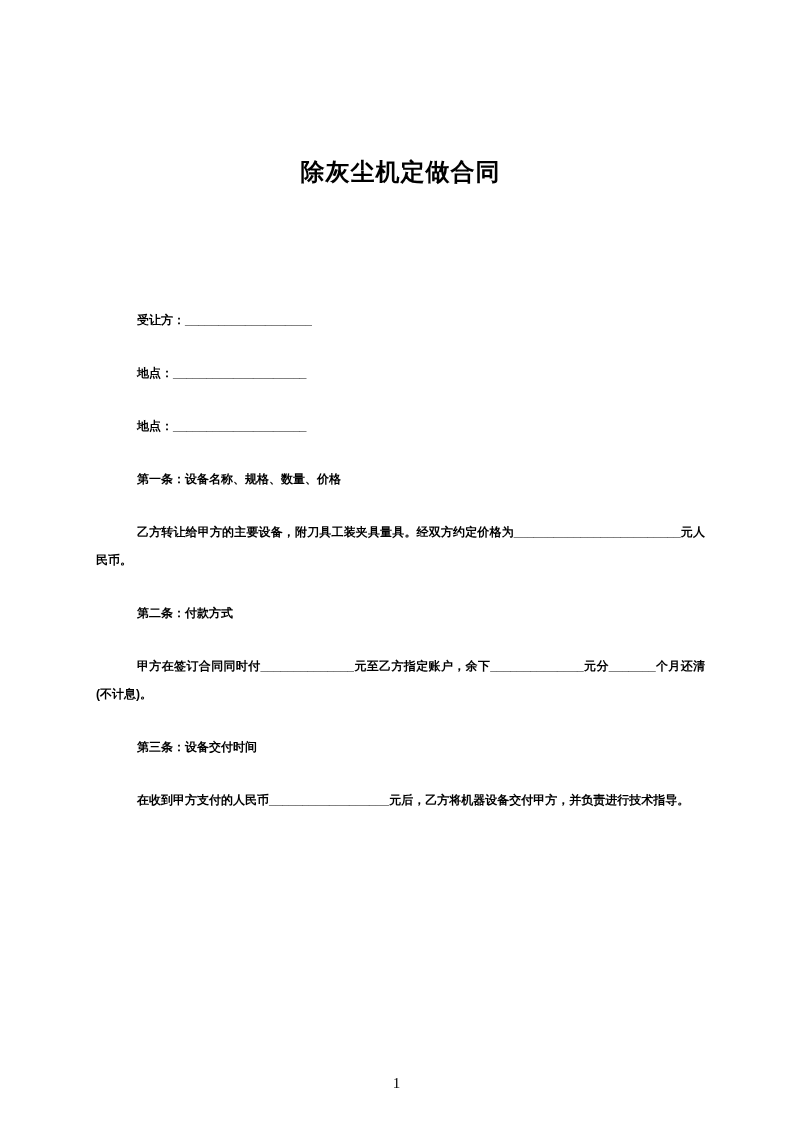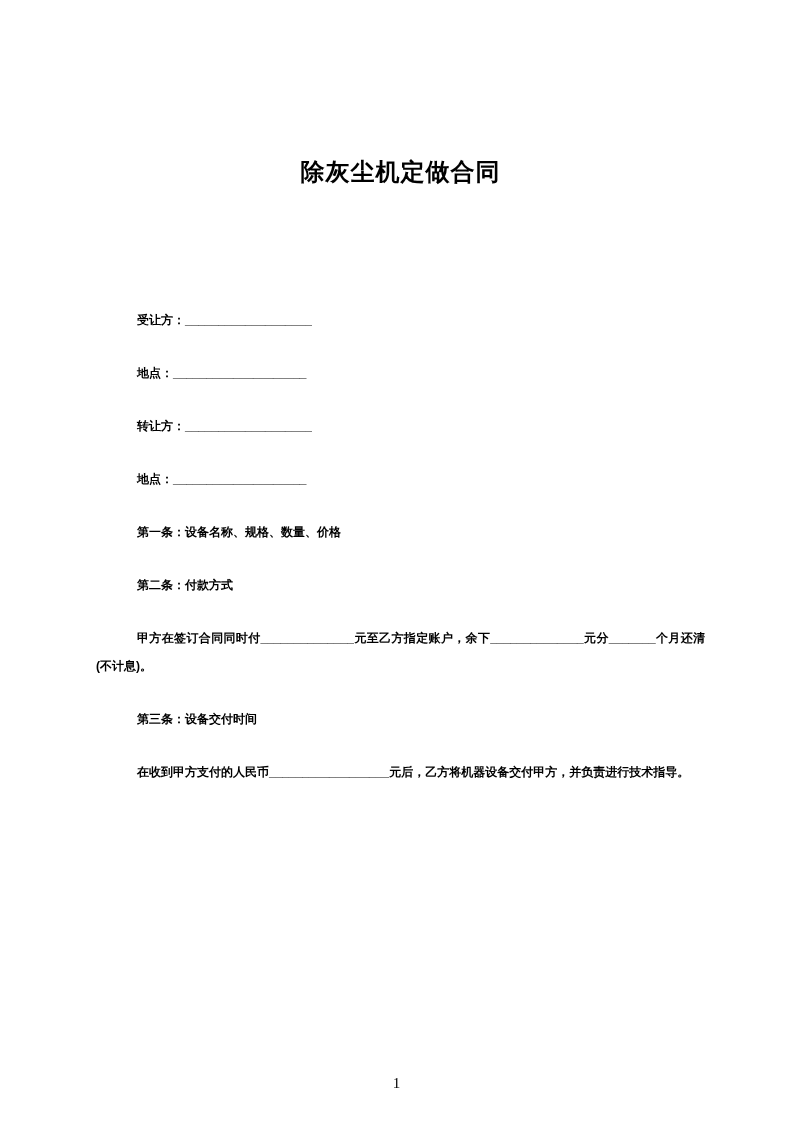--- a/index.html
+++ b/index.html
@@ -49,23 +49,23 @@
 </style>
 </head>
 <body>
 
 <div class="page">
   <h1 class="doc-title">除灰尘机定做合同</h1>
 
   <div id="paragraphs">
       <div class="para para-field">受让方：___________________</div>
       <div class="para para-field">地点：____________________</div>
-      <div class="para para-field">转让方：___________________</div>
       <div class="para para-field">地点：____________________</div>
       <div class="para para-heading">第一条：设备名称、规格、数量、价格</div>
+      <div class="para para-body">乙方转让给甲方的主要设备，附刀具工装夹具量具。经双方约定价格为_________________________元人民币。</div>
       <div class="para para-heading">第二条：付款方式</div>
       <div class="para para-body">甲方在签订合同同时付______________元至乙方指定账户，余下______________元分_______个月还清(不计息)。</div>
       <div class="para para-heading">第三条：设备交付时间</div>
       <div class="para para-body">在收到甲方支付的人民币__________________元后，乙方将机器设备交付甲方，并负责进行技术指导。</div>
     </div>
 
   <div class="page-number">1</div>
 </div>
 
 </body></html>

